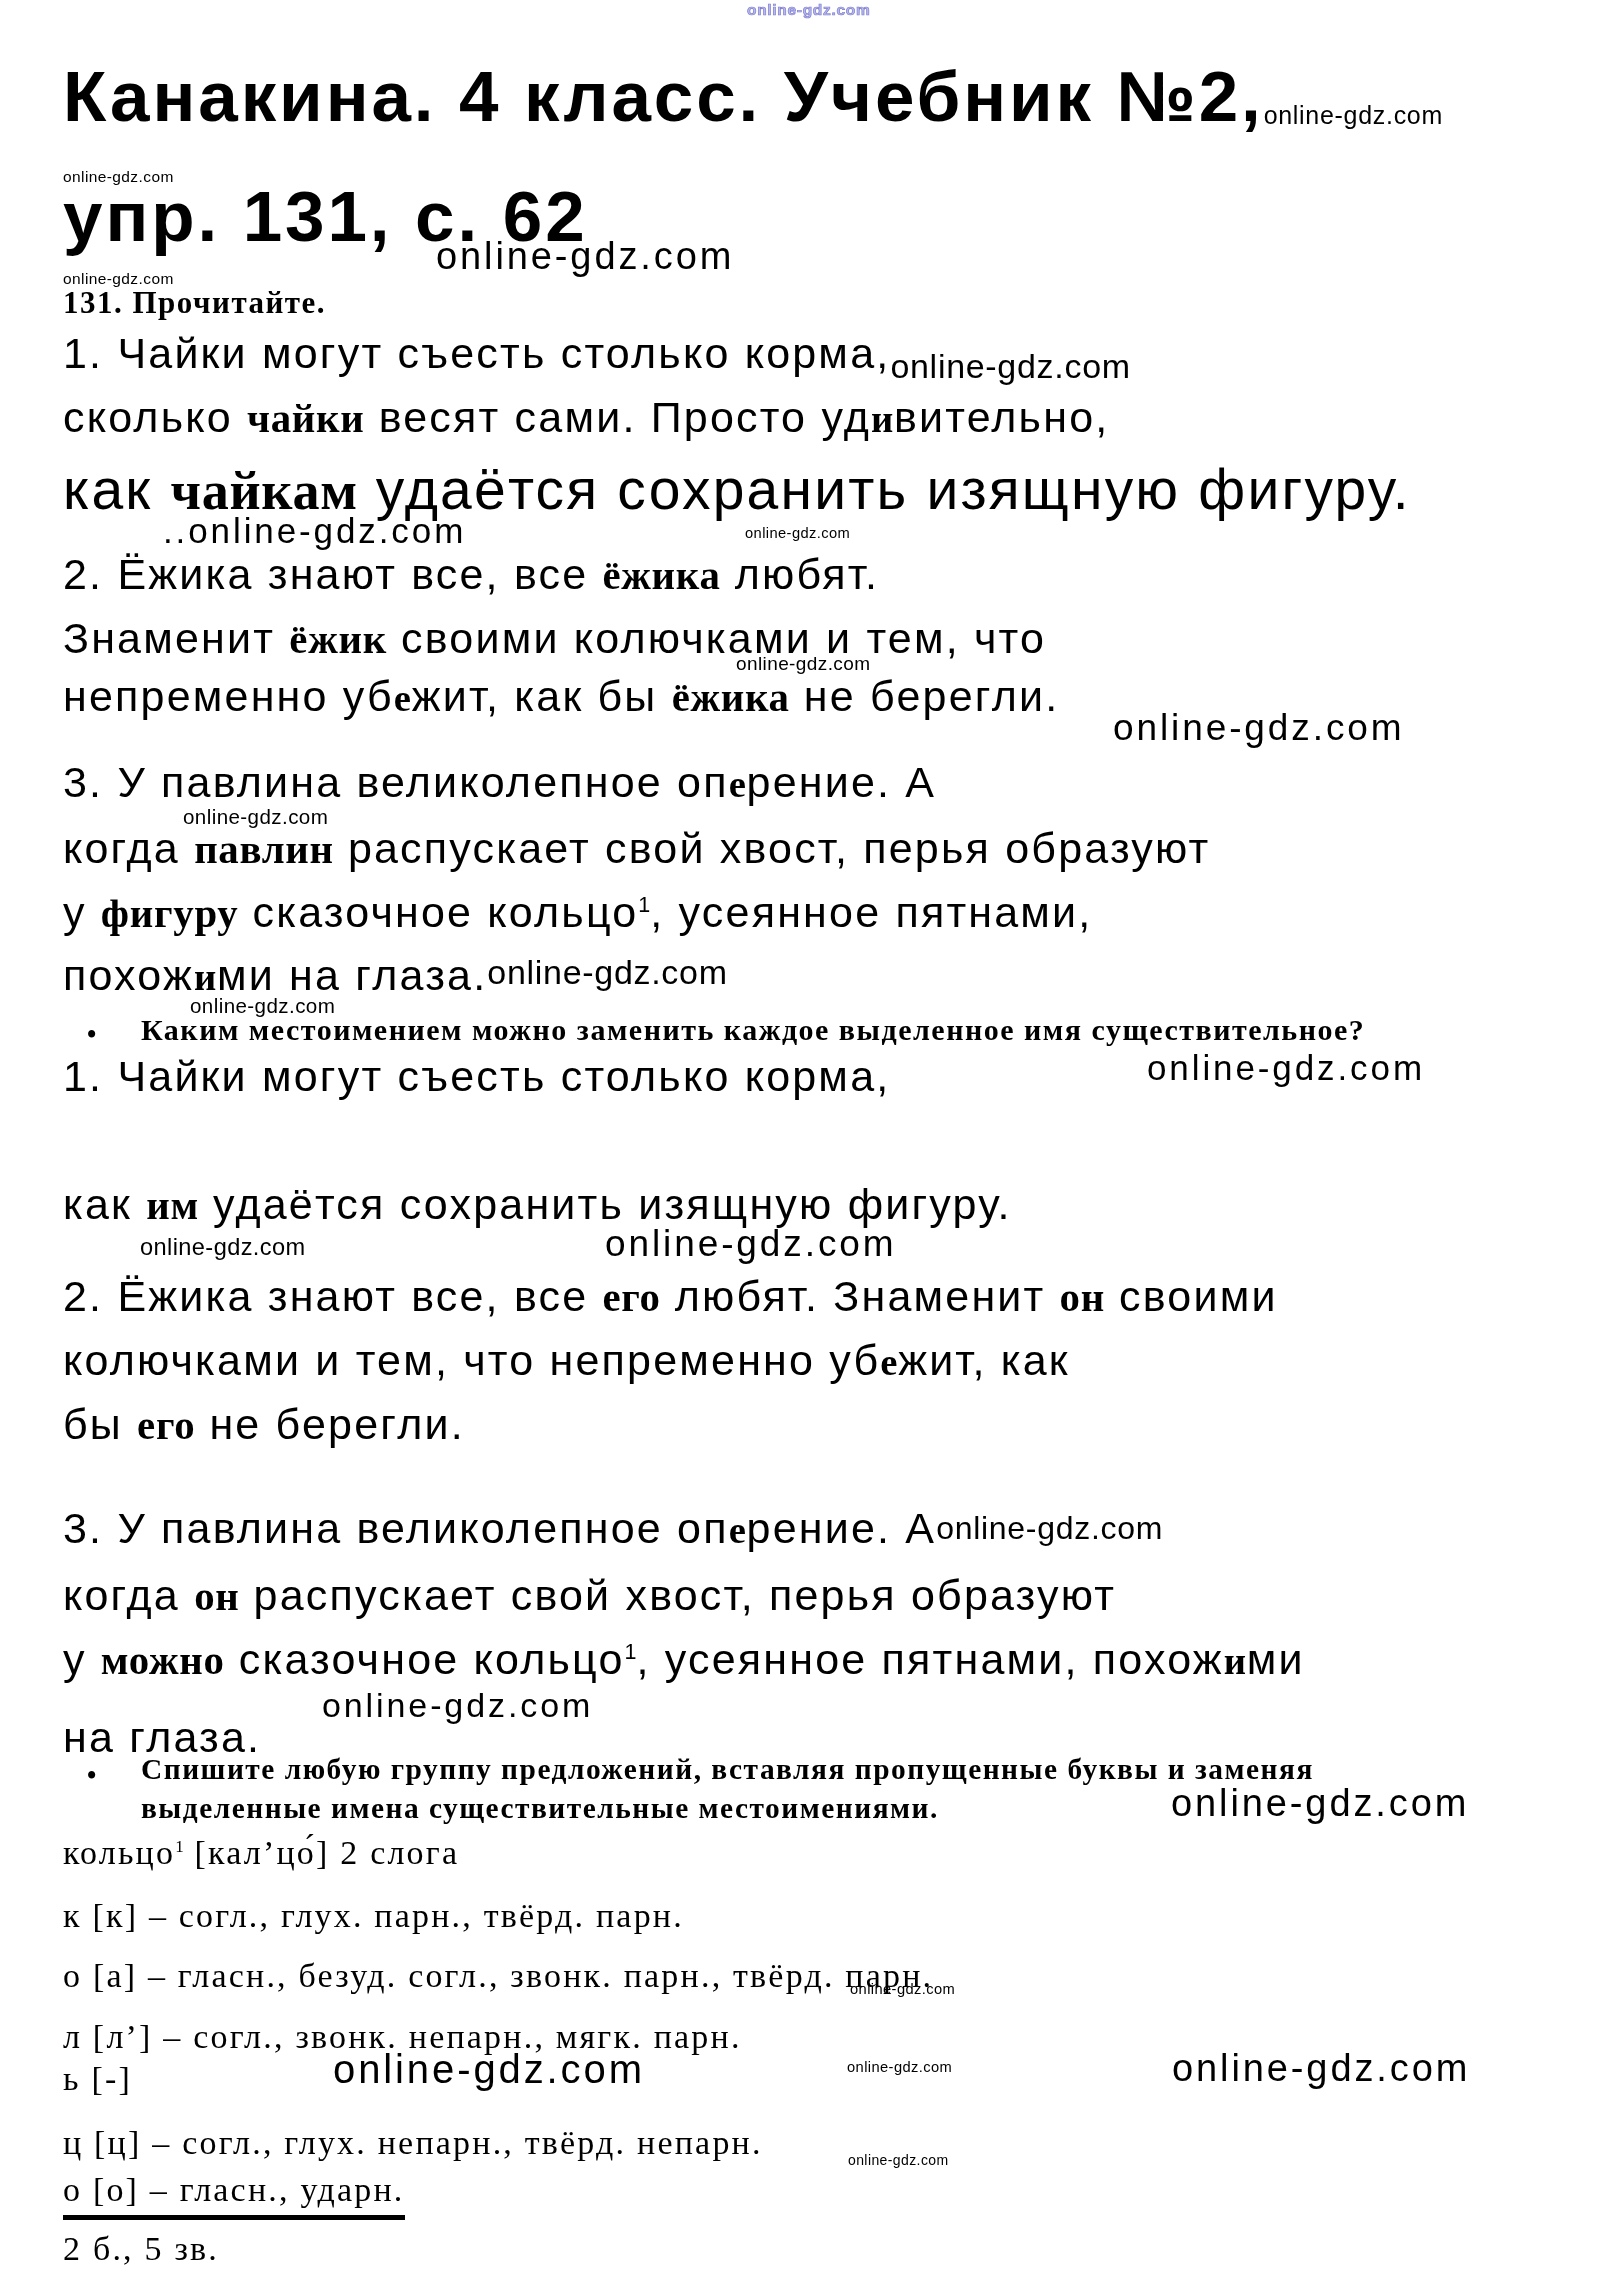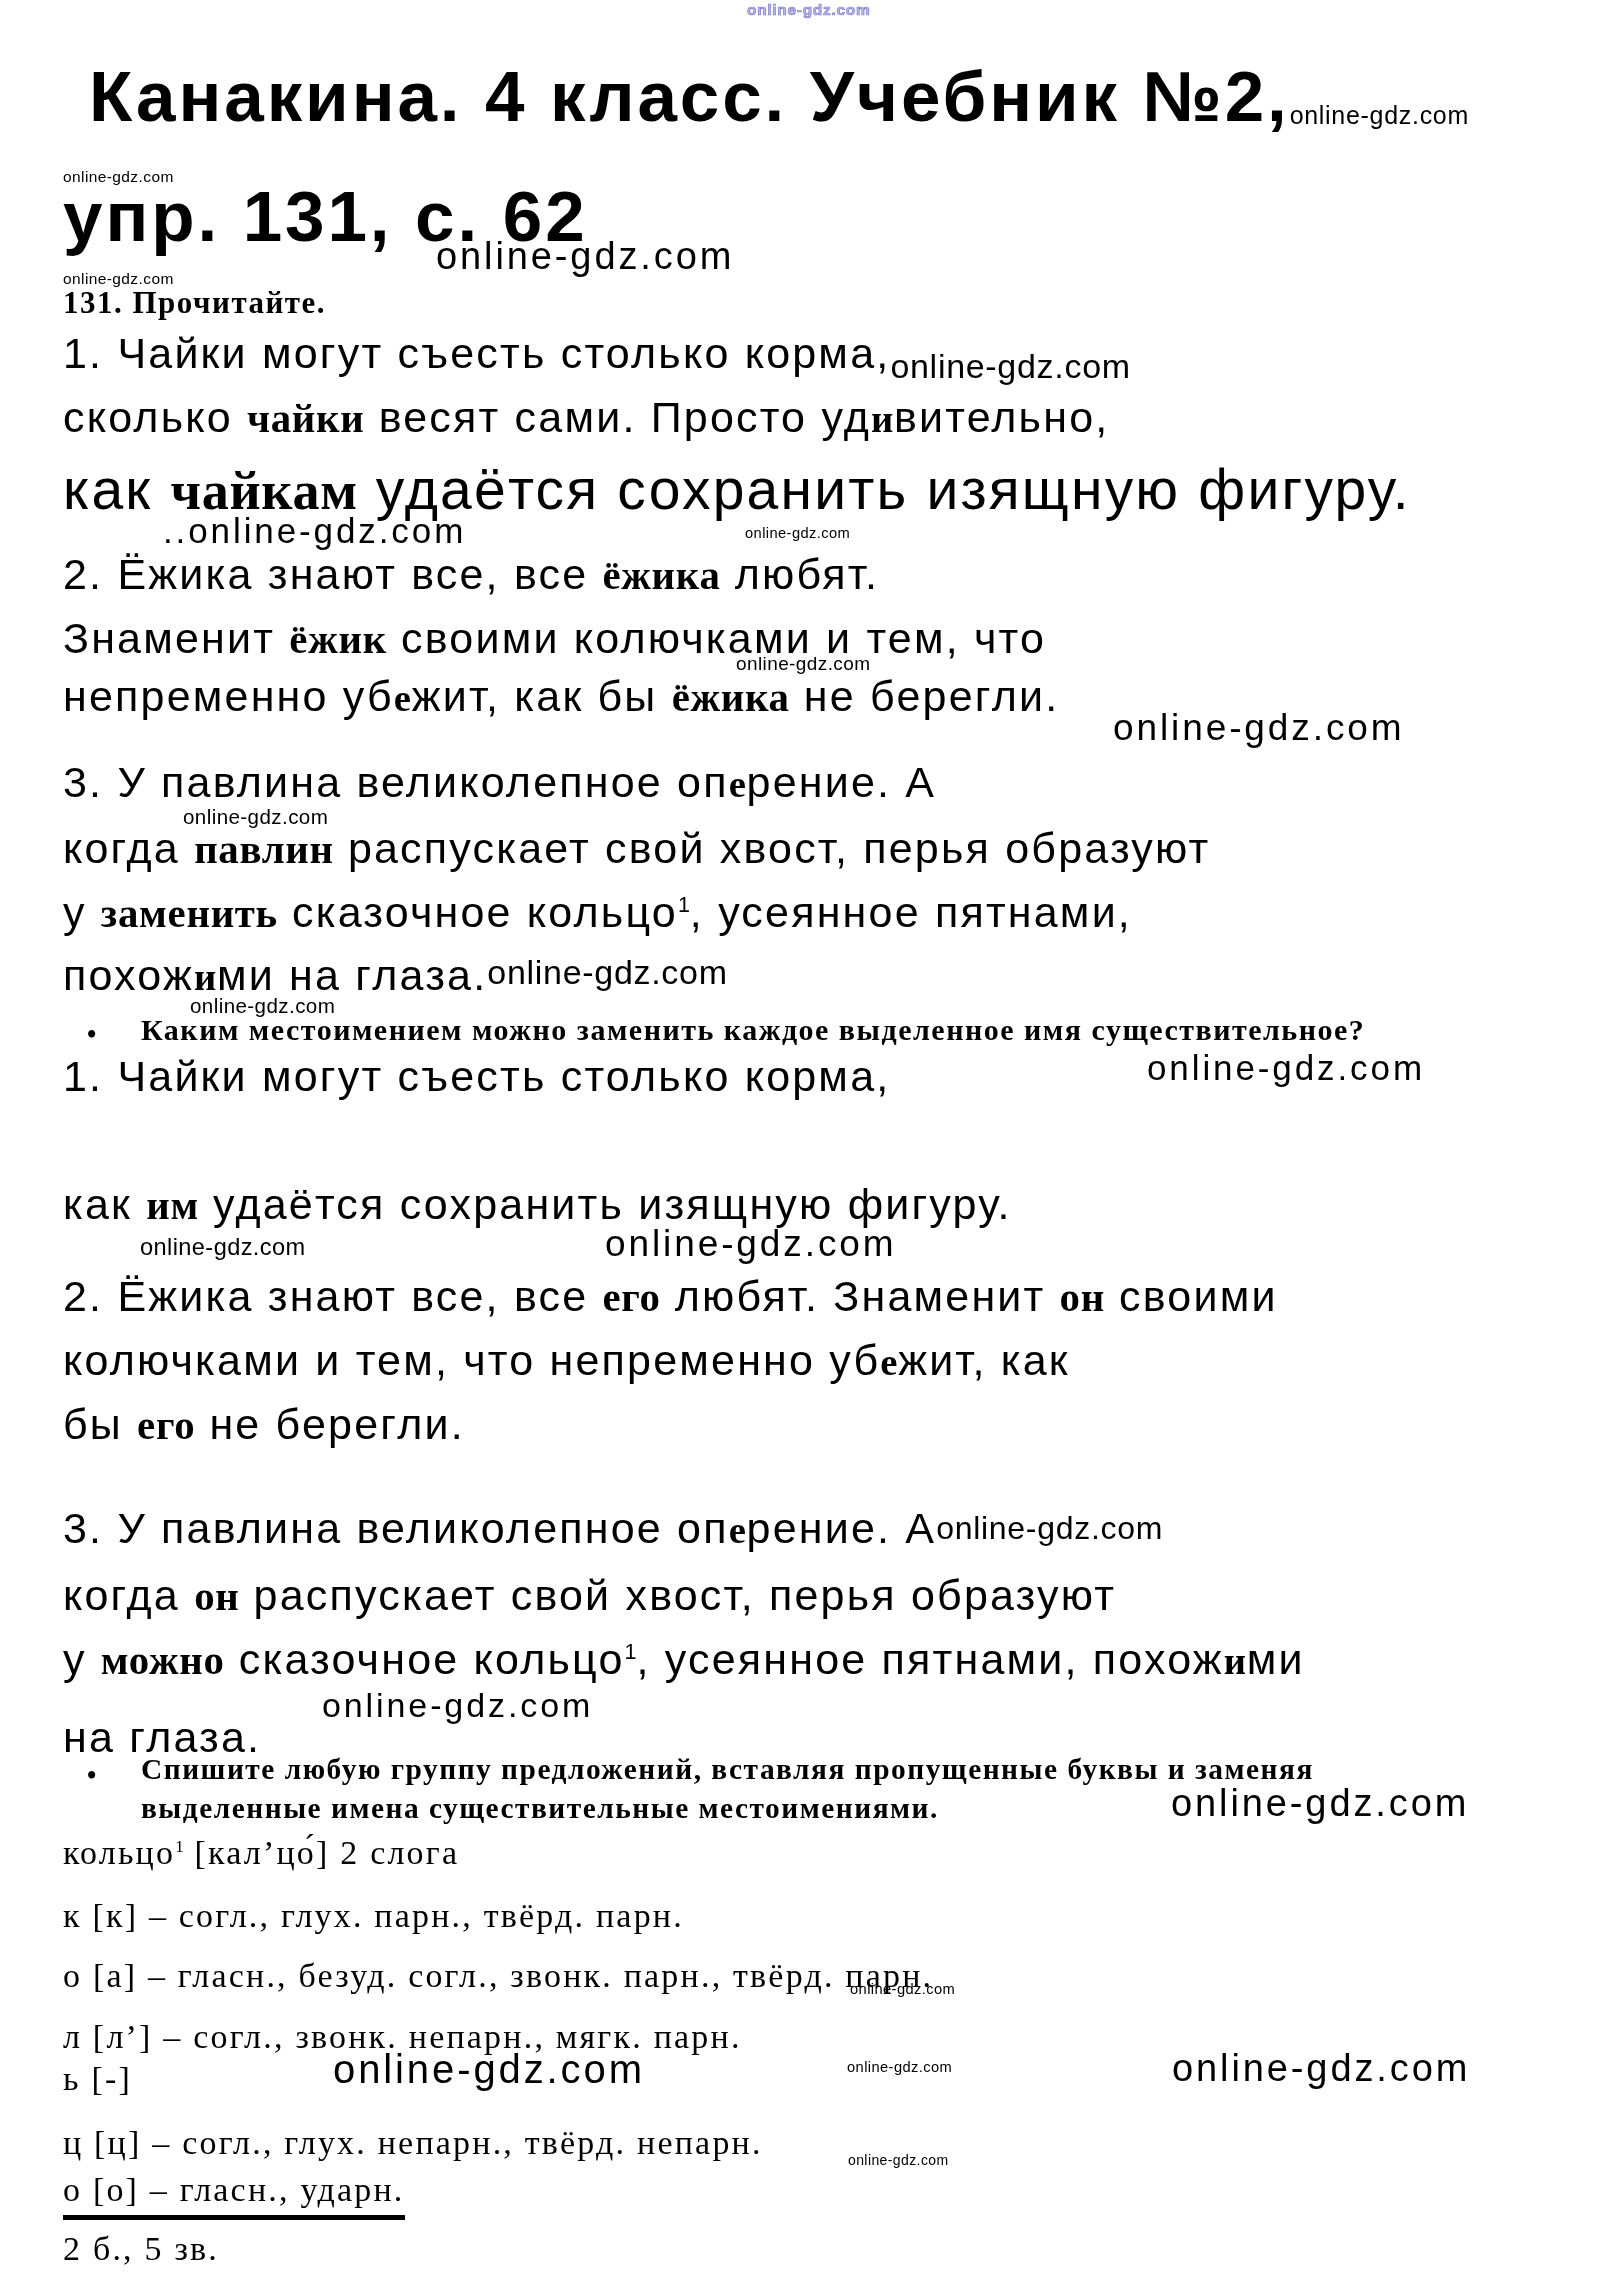--- a/index.html
+++ b/index.html
@@ -16,40 +16,40 @@
   .seg-i{font-family:"Liberation Serif",serif;font-weight:700;font-size:.9em;letter-spacing:0.7px;}
   .seg-wm{font-family:"Liberation Sans",sans-serif;font-weight:400;letter-spacing:0.7px;}
   .seg-sup{font-size:.5em;vertical-align:super;letter-spacing:0;}
   .underline{border-bottom:5.2px solid #000;padding-bottom:6.6px;}
 </style>
 </head>
 <body>
 
 <div id="page" style="width: 1526px; height: 2295px; background: rgb(255, 255, 255); text-decoration: underline;">
     <div class="row f-wml" style="left: 747px; top: 1.5px; font-size: 15.5px;"><span class="seg">online-gdz.com</span></div>
-    <div class="row f-titlesans" style="left: 63px; top: 59px; font-size: 71px; margin-left: 26px;"><span class="seg">Канакина. 4 класс. Учебник №2,</span><span class="seg-wm" style="font-size: 25px; position: relative; top: 2.9px;">online-gdz.com</span></div>
+    <div class="row f-titlesans" style="left: 63px; top: 59px; font-size: 71px;"><span class="seg">Канакина. 4 класс. Учебник №2,</span><span class="seg-wm" style="font-size: 25px; position: relative; top: 2.9px;">online-gdz.com</span></div>
     <div class="row f-wms" style="left: 63px; top: 169px; font-size: 15.5px;"><span class="seg">online-gdz.com</span></div>
     <div class="row f-titlesans" style="left: 63px; top: 179px; font-size: 71px;"><span class="seg">упр. 131, с. 62</span></div>
     <div class="row f-wmb" style="left: 436px; top: 236px; font-size: 38px;"><span class="seg">online-gdz.com</span></div>
     <div class="row f-wms" style="left: 63px; top: 271px; font-size: 15.5px;"><span class="seg">online-gdz.com</span></div>
     <div class="row f-serifb" style="left: 63px; top: 287px; font-size: 31px;"><span class="seg">131. Прочитайте.</span></div>
     <div class="row f-sans" style="left: 63px; top: 331px; font-size: 43px;"><span class="seg">1. Чайки могут съесть столько корма,</span><span class="seg-wm" style="font-size: 34px; position: relative; top: 10.3px;">online-gdz.com</span></div>
     <div class="row f-sans" style="left: 63px; top: 395px; font-size: 43px;"><span class="seg">сколько </span><span class="seg-b">чайки</span><span class="seg"> весят сами. Просто уд</span><span class="seg-i">и</span><span class="seg">вительно,</span></div>
     <div class="row f-sans" style="left: 63px; top: 459px; font-size: 57px;"><span class="seg">как </span><span class="seg-b">чайкам</span><span class="seg"> удаётся сохранить изящную фигуру.</span></div>
     <div class="row f-wmb" style="left: 163px; top: 512px; font-size: 35px;"><span class="seg">..online-gdz.com</span></div>
     <div class="row f-wms" style="left: 745px; top: 526px; font-size: 14.7px;"><span class="seg">online-gdz.com</span></div>
     <div class="row f-sans" style="left: 63px; top: 552px; font-size: 43px;"><span class="seg">2. Ёжика знают все, все </span><span class="seg-b">ёжика</span><span class="seg"> любят.</span></div>
     <div class="row f-sans" style="left: 63px; top: 616px; font-size: 43px;"><span class="seg">Знаменит </span><span class="seg-b">ёжик</span><span class="seg"> своими колючками и тем, что</span></div>
     <div class="row f-wms" style="left: 736px; top: 654px; font-size: 19px;"><span class="seg">online-gdz.com</span></div>
     <div class="row f-sans" style="left: 63px; top: 674px; font-size: 43px;"><span class="seg">непременно уб</span><span class="seg-i">е</span><span class="seg">жит, как бы </span><span class="seg-b">ёжика</span><span class="seg"> не берегли.</span></div>
     <div class="row f-wmb" style="left: 1113px; top: 708px; font-size: 37px;"><span class="seg">online-gdz.com</span></div>
     <div class="row f-sans" style="left: 63px; top: 760px; font-size: 43px;"><span class="seg">3. У павлина великолепное оп</span><span class="seg-i">е</span><span class="seg">рение. А</span></div>
     <div class="row f-wms" style="left: 183px; top: 806px; font-size: 20.6px;"><span class="seg">online-gdz.com</span></div>
     <div class="row f-sans" style="left: 63px; top: 826px; font-size: 43px;"><span class="seg">когда </span><span class="seg-b">павлин</span><span class="seg"> распускает свой хвост, перья образуют</span></div>
-    <div class="row f-sans" style="left: 63px; top: 890px; font-size: 43px;"><span class="seg">у </span><span class="seg-b">заменить</span><span class="seg"> сказочное кольцо</span><span class="seg-sup">1</span><span class="seg">, усеянное пятнами,</span></div>
+    <div class="row f-sans" style="left: 63px; top: 890px; font-size: 43px;"><span class="seg">у </span><span class="seg-b">фигуру</span><span class="seg"> сказочное кольцо</span><span class="seg-sup">1</span><span class="seg">, усеянное пятнами,</span></div>
     <div class="row f-sans" style="left: 63px; top: 953px; font-size: 43px;"><span class="seg">похож</span><span class="seg-i">и</span><span class="seg">ми на глаза.</span><span class="seg-wm" style="font-size: 34px; position: relative; top: -5.9px;">online-gdz.com</span></div>
     <div class="row f-wms" style="left: 190px; top: 995px; font-size: 20.6px;"><span class="seg">online-gdz.com</span></div>
     <div class="row f-serifb" style="left: 87px; top: 1020px; font-size: 26.5px;"><span class="seg">•</span></div>
     <div class="row f-serifb" style="left: 141px; top: 1014px; font-size: 30px;"><span class="seg">Каким местоимением можно заменить каждое выделенное имя существительное?</span></div>
     <div class="row f-sans" style="left: 63px; top: 1054px; font-size: 43px;"><span class="seg">1. Чайки могут съесть столько корма,</span></div>
     <div class="row f-wmb" style="left: 1147px; top: 1049px; font-size: 35px;"><span class="seg">online-gdz.com</span></div>
     <div class="row f-sans" style="left: 63px; top: 1182px; font-size: 43px;"><span class="seg">как </span><span class="seg-b">им</span><span class="seg"> удаётся сохранить изящную фигуру.</span></div>
     <div class="row f-wms" style="left: 140px; top: 1235px; font-size: 23.6px;"><span class="seg">online-gdz.com</span></div>
     <div class="row f-wmb" style="left: 605px; top: 1224px; font-size: 37px;"><span class="seg">online-gdz.com</span></div>
     <div class="row f-sans" style="left: 63px; top: 1274px; font-size: 43px;"><span class="seg">2. Ёжика знают все, все </span><span class="seg-b">его</span><span class="seg"> любят. Знаменит </span><span class="seg-b">он</span><span class="seg"> своими</span></div>

